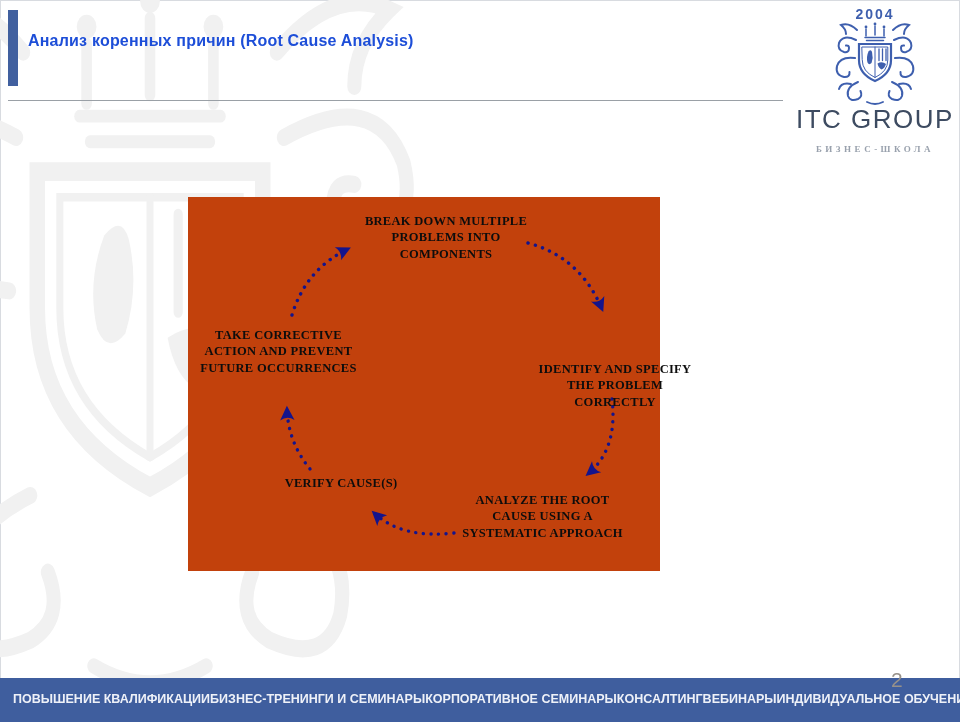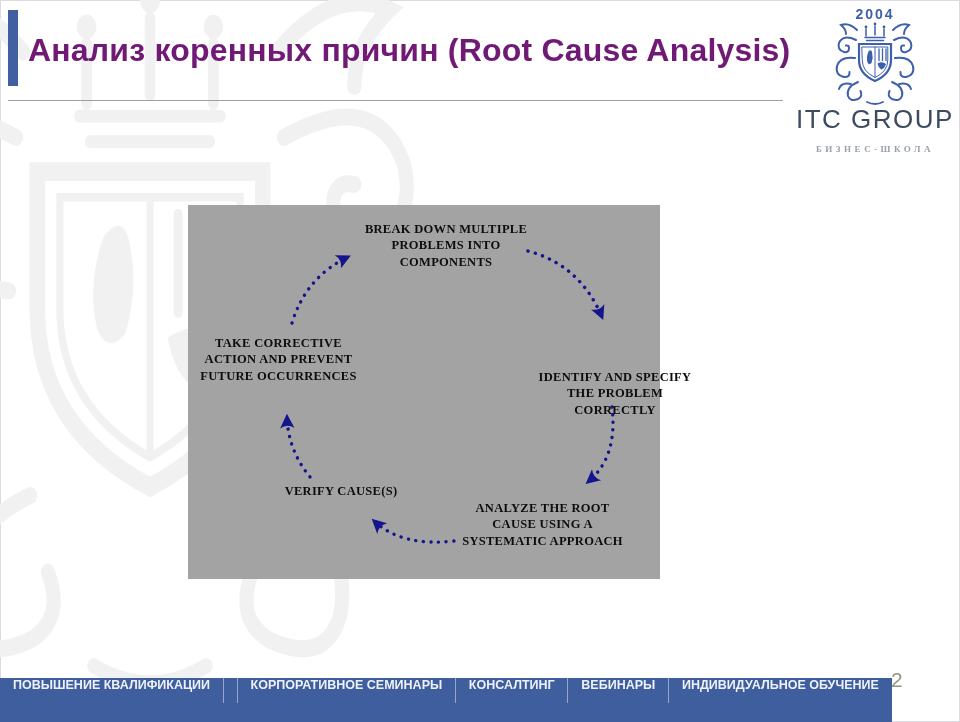--- a/index.html
+++ b/index.html
@@ -10,31 +10,31 @@
   }
   
   .watermark{
     position:absolute;left:-160px;top:-50px;width:620px;height:750px;
     color:#f1f1f1;z-index:0;pointer-events:none;
   }
   
   .accent-bar{position:absolute;left:8px;top:10px;width:10px;height:76px;background:#41609f;z-index:3;}
   .title{
     position:absolute;left:28px;top:32px;margin:0;z-index:3;
-    font-size:32px;font-weight:700;color:#701a75;letter-spacing:0.2px;
+    font-size:16px;font-weight:700;color:#1d4ed8;letter-spacing:0.2px;
   }
   .divider{position:absolute;left:8px;top:100px;width:775px;height:1px;background:#9aa0a6;z-index:3;}
   
   .logo{position:absolute;left:795px;top:6px;width:160px;text-align:center;z-index:3;}
   .logo-year{display:block;font-size:14px;letter-spacing:2px;color:#3e5fae;font-weight:700;}
   .crest{width:104px;height:86px;color:#3e5fae;margin-top:-2px;}
   .logo-name{font-size:26px;letter-spacing:1.5px;color:#3d4b61;line-height:1;margin-top:-4px;}
   .logo-sub{font-size:9px;letter-spacing:3.5px;color:#99a1ad;margin-top:12px;font-weight:700;font-family:Liberation Serif, serif;}
   
-  .diagram{position:absolute;left:188px;top:205px;width:472px;height:374px;background:#a3a3a3;z-index:2;}
+  .diagram{position:absolute;left:188px;top:197px;width:472px;height:374px;background:#c2410c;z-index:2;}
   .arrows{position:absolute;left:0;top:0;width:472px;height:374px;}
   .dots{fill:none;stroke:#14148c;stroke-width:3.4;stroke-linecap:round;stroke-dasharray:0.1 7.5;}
   .step{
     position:absolute;text-align:center;white-space:pre-line;
     font-family:"Liberation Serif",serif;font-weight:700;font-size:12.5px;
     line-height:1.3;color:#0d0d0d;letter-spacing:0.3px;
   }
   .step-top{left:172px;top:16px;width:172px;}
   .step-right{left:347px;top:139px;width:160px;margin-top:25px;}
   .step-bottom-right{left:262px;top:295px;width:185px;}
@@ -42,22 +42,22 @@
   .step-left{left:8px;top:130px;width:165px;}
   .oval{
     position:absolute;left:176px;top:109px;width:168px;height:144px;border-radius:50%;
     border:2px solid #000;box-sizing:border-box;
     background:radial-gradient(ellipse at 48% 44%, #ffffff 0%, #e3e3f2 30%, #8d8fc4 68%, #2e3192 100%);
     display:flex;align-items:center;justify-content:center;text-align:center;white-space:pre-line;
     font-family:"Liberation Serif",serif;font-weight:700;font-size:17px;line-height:1.45;color:#0a0a0a;
   }
   
   .footer{
-    position:absolute;left:0;bottom:0;width:892px;height:44px;background:#3f5e9e;z-index:2;
-    display:flex;align-items:flex-start;justify-content:space-between;box-sizing:border-box;padding:0 13px;
+    position:absolute;left:0;bottom:0;width:960px;height:44px;background:#3f5e9e;z-index:2;
+    display:flex;align-items:flex-end;justify-content:space-between;box-sizing:border-box;padding:16px 13px;
   }
   .f-item{font-size:12.5px;font-weight:700;color:#eef1f8;white-space:nowrap;}
   .f-sep{width:1px;height:25px;background:rgba(255,255,255,0.45);}
   .page-number{
     position:absolute;left:891px;top:668px;z-index:4;
     font-size:21px;color:#97918a;font-family:"Liberation Sans",sans-serif;
   }
 </style>
 </head>
 <body>
@@ -142,20 +142,21 @@
     <div class="step step-verify">VERIFY CAUSE(S)</div>
     <div class="step step-left">TAKE CORRECTIVE
 ACTION AND PREVENT
 FUTURE OCCURRENCES</div>
 
   </div>
 
   <div class="footer">
     <span class="f-item">ПОВЫШЕНИЕ КВАЛИФИКАЦИИ</span>
     <span class="f-sep"></span>
+    <span class="f-item">БИЗНЕС-ТРЕНИНГИ И СЕМИНАРЫ</span>
     <span class="f-sep"></span>
     <span class="f-item">КОРПОРАТИВНОЕ СЕМИНАРЫ</span>
     <span class="f-sep"></span>
     <span class="f-item">КОНСАЛТИНГ</span>
     <span class="f-sep"></span>
     <span class="f-item">ВЕБИНАРЫ</span>
     <span class="f-sep"></span>
     <span class="f-item">ИНДИВИДУАЛЬНОЕ ОБУЧЕНИЕ</span>
   </div>
 

